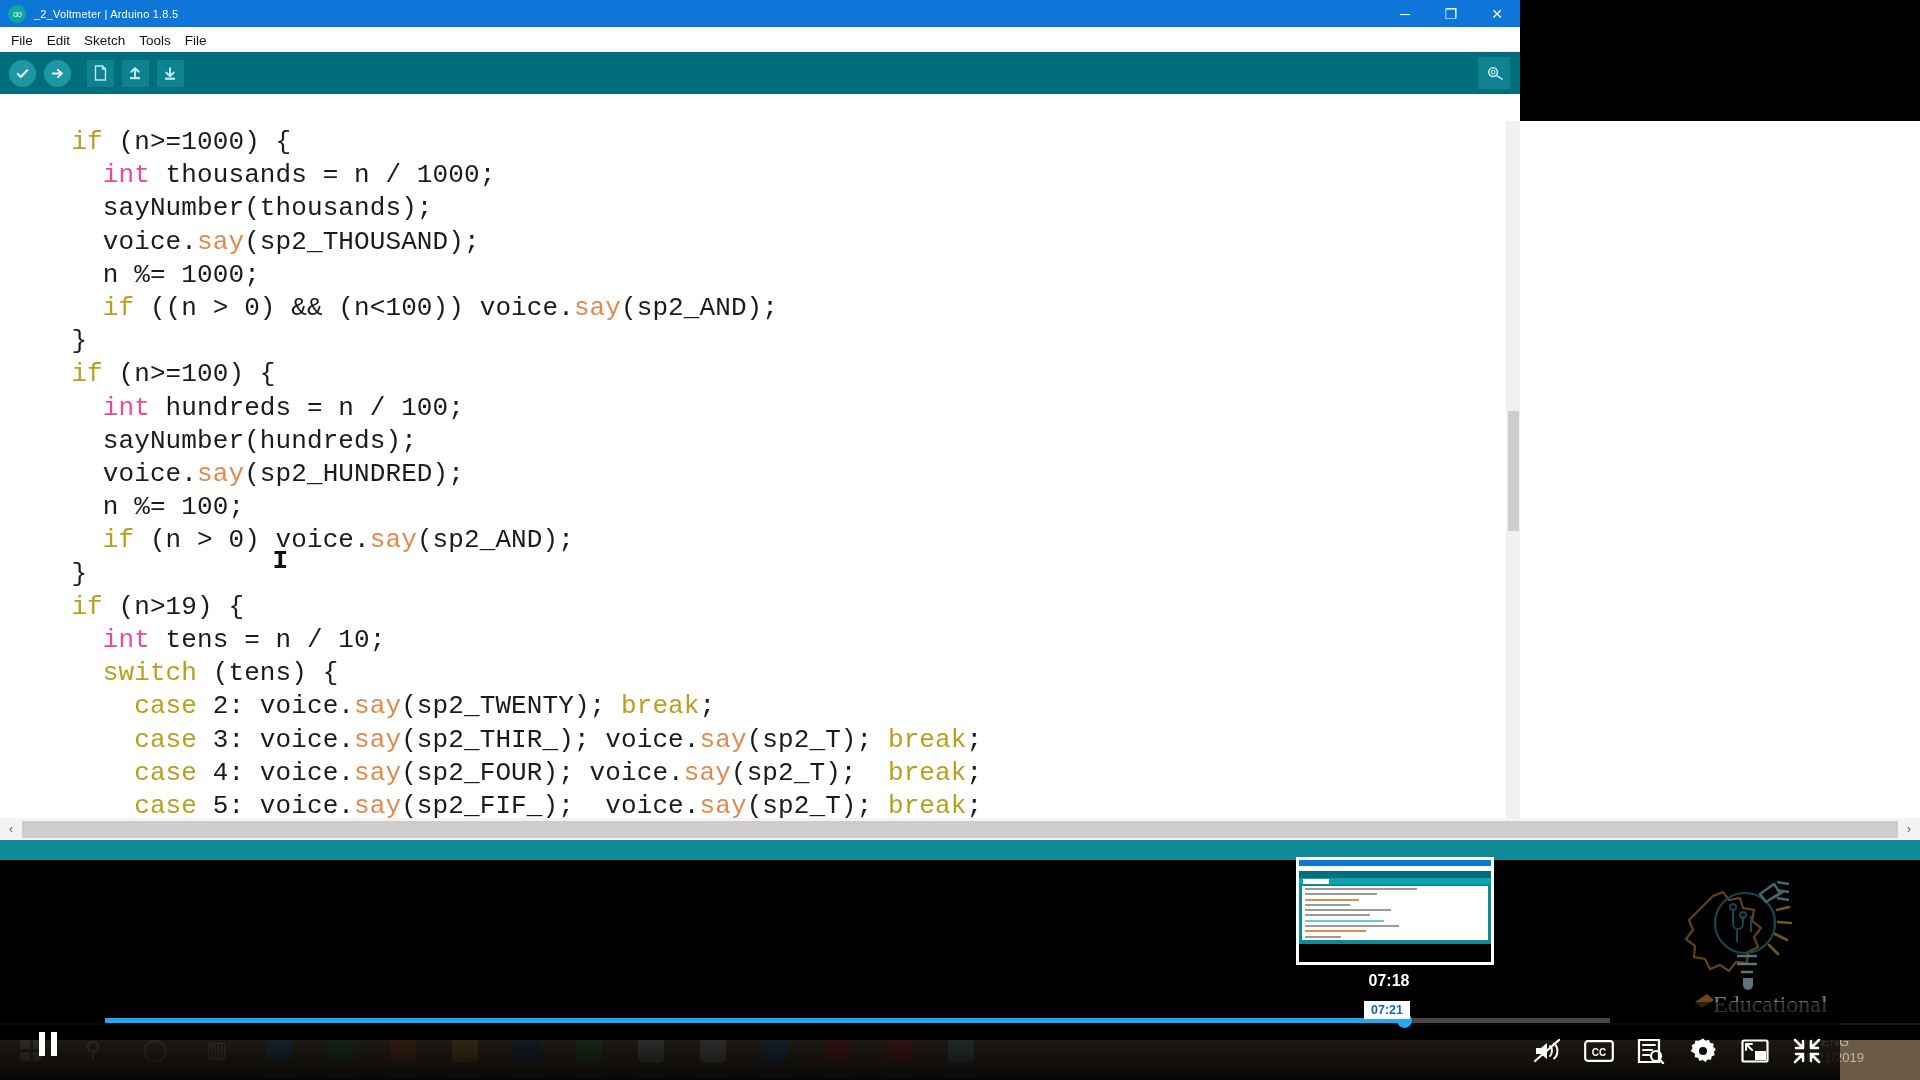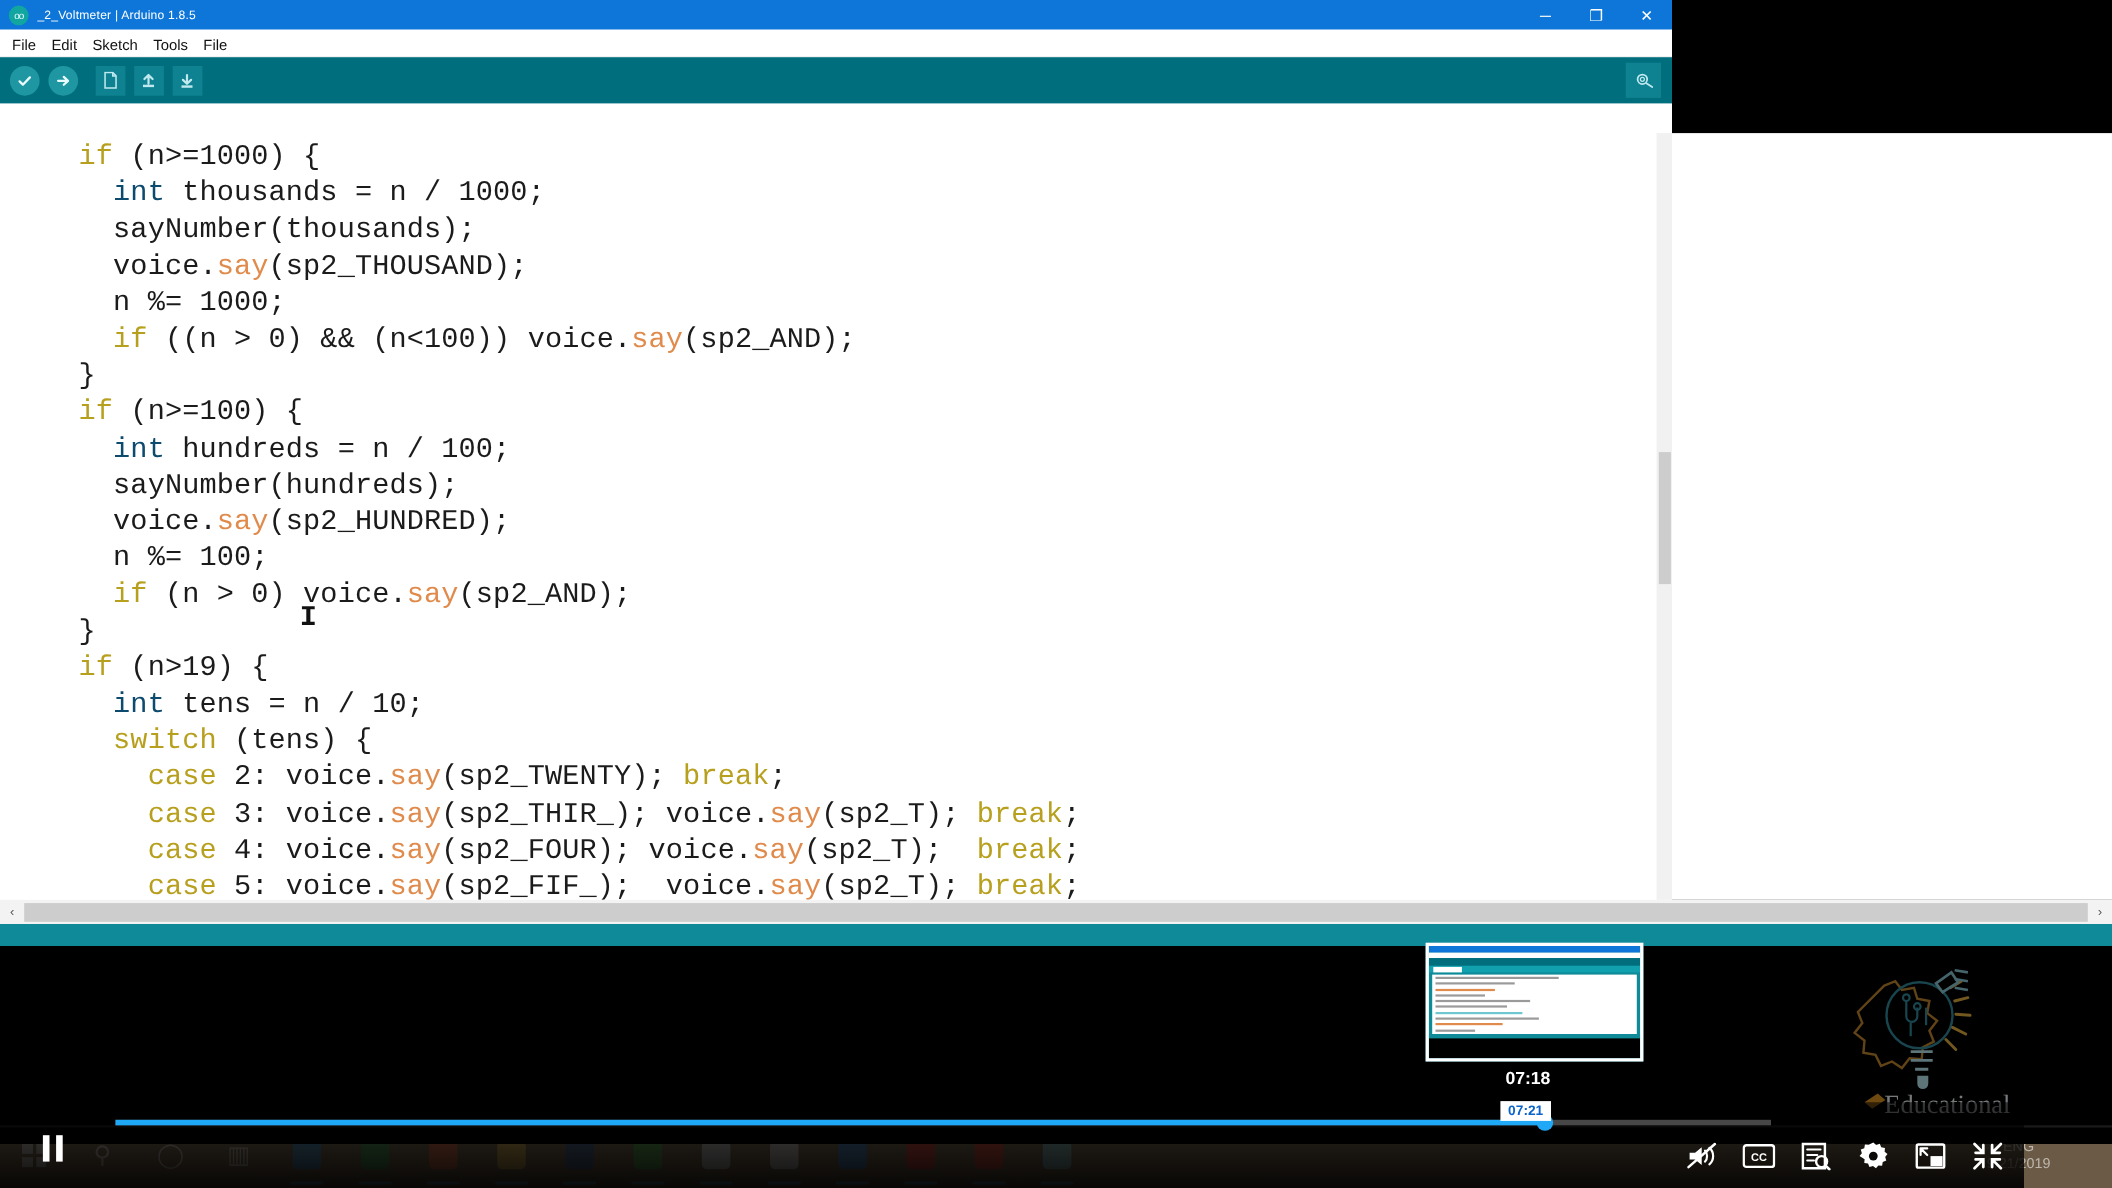--- a/index.html
+++ b/index.html
@@ -57,21 +57,21 @@
   .tabbar { height:27px; background:#10a0ae; display:flex; align-items:flex-end; padding-left:10px; position:relative; }
   .tab { background:#fff; color:#1c1c1c; font-size:12.5px; padding:5px 12px 6px 12px;
          border-radius:2px 2px 0 0; }
   .tab-menu { position:absolute; right:10px; top:3px; width:22px; height:21px; background:#0d8d9a;
               display:flex; align-items:center; justify-content:center; color:#d9f4f8; font-size:10px; }
 
   .editor { position:absolute; left:0; top:121px; width:1920px; height:697px; background:#fff; overflow:hidden; }
   .code { font-family:"Liberation Mono", monospace; font-size:26px; line-height:33.2px;
           white-space:pre; padding:5px 0 0 40px; color:#1b1b1b; letter-spacing:.1px; }
   .kw   { color:#b8a01f; }       
-  .type { color:#0c4a6e; }       
+  .type { color:#ec4899; }       
   .fn   { color:#e08b4c; }       
   .caret { display:inline-block; width:0; position:relative; }
   .caret::after { content:"I"; position:absolute; left:-3px; top:-2px; color:#111; font-weight:700; }
 
   .vscroll { position:absolute; right:0; top:121px; width:14px; height:697px; background:#f1f1f1; }
   .vthumb  { position:absolute; right:1px; top:290px; width:11px; height:120px; background:#cdcdcd; }
 
   .hscroll { position:absolute; left:0; top:818px; width:1920px; height:22px; background:#f3f3f3;
              display:flex; align-items:center; }
   .harrow { width:22px; text-align:center; font-size:12px; color:#555; }

